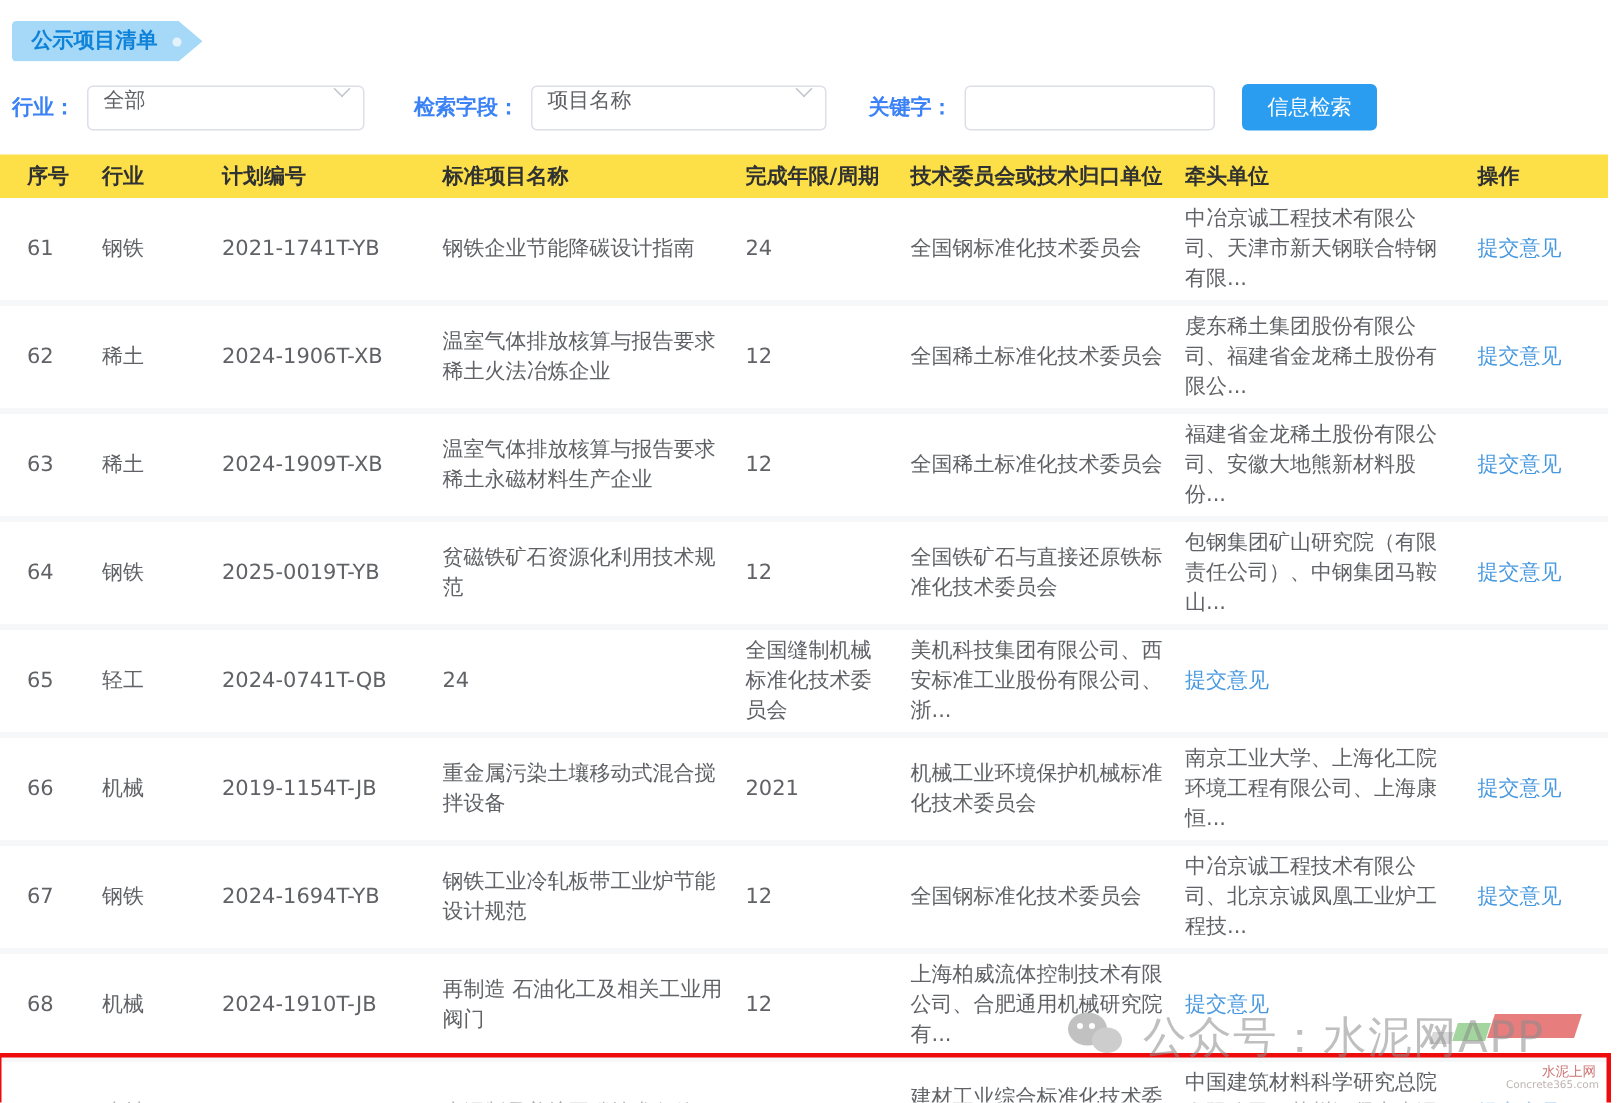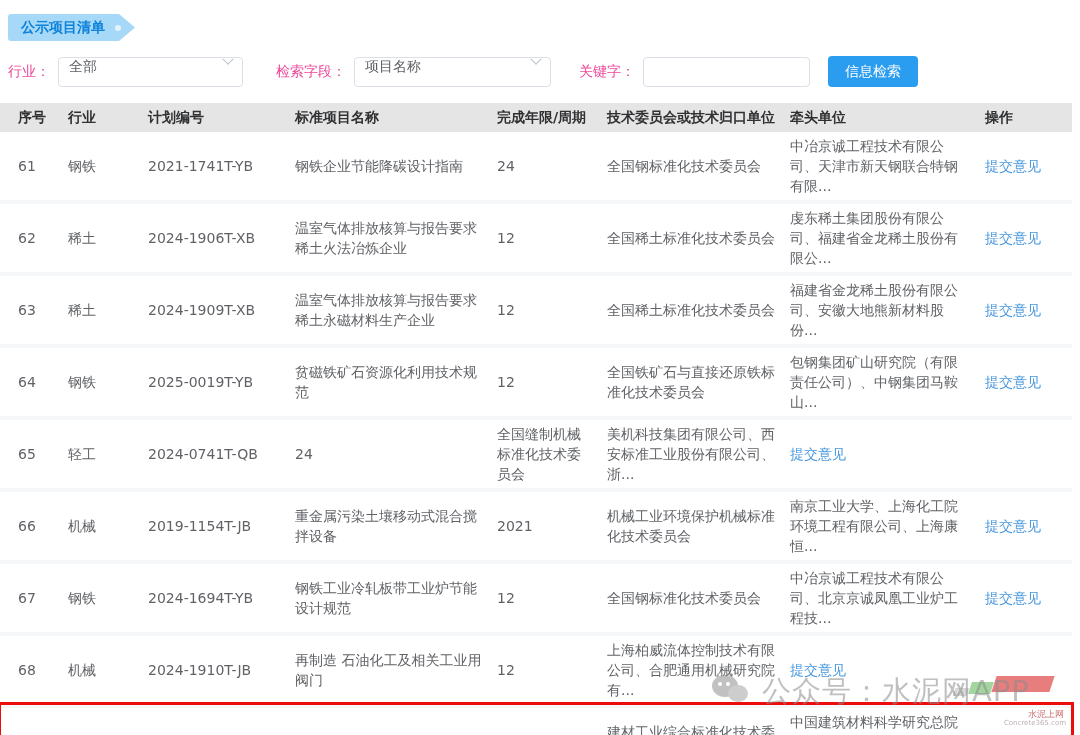--- a/index.html
+++ b/index.html
@@ -10,37 +10,37 @@
   
   .tag { position:absolute; left:8px; top:14px; height:27px; line-height:27px;
     background:var(--tag-bg,#a6d9f7); color:var(--tag-text,#0f82d9); font-weight:bold;
     padding:0 30px 0 13px; border-radius:3px 0 0 3px;
     clip-path:polygon(0 0, calc(100% - 16px) 0, 100% 50%, calc(100% - 16px) 100%, 0 100%); }
   .tag-dot { position:absolute; right:14px; top:11px; width:6px; height:6px; border-radius:50%;
     background:#e4f2fc; }
 
   
   .filters { position:absolute; left:8px; top:56px; width:1064px; display:flex; align-items:center; }
-  .flabel { color:#ec4899; margin-right:8px; white-space:nowrap; }
+  .flabel { color:#3b82f6; margin-right:8px; white-space:nowrap;font-weight:bold; }
   .select, .kw-input { height:30px; border:1px solid #dcdfe6; border-radius:4px; background:#fff;
     display:flex; align-items:flex-start; padding:0 10px; color:#606266; }
   .select { justify-content:space-between; cursor:pointer; }
   .chev { width:8px; height:8px; border-right:1px solid #c0c4cc; border-bottom:1px solid #c0c4cc;
     transform:rotate(45deg) translate(-2px,-2px); margin-left:8px; flex:none; }
   .kw-input { width:167px; }
   .kw-input input { border:none; outline:none; width:100%; font:inherit; color:#606266; background:transparent; }
   .search-btn { margin-left:18px; height:31px; padding:0 17px; background:var(--accent,#2b9df0);
     color:#fff; border:none; border-radius:4px; font-size:14px; cursor:pointer; font-family:inherit; }
 
   
   .thead, .trow { display:grid;
     grid-template-columns:50px 80px 147px 202px 110px 183px 195px 87px;
     padding-left:18px; align-items:center; }
   .thead { position:absolute; left:0; top:103px; width:1072px; height:29px;
-    background:#e5e5e5; color:#303133; font-weight:bold; }
+    background:#fde047; color:#303133; font-weight:bold; }
   .thead > div { padding-right:12px; white-space:nowrap; }
   .tbody { position:absolute; left:0; top:132px; width:1072px; border-bottom:2px solid #e9ebee; }
   .trow { min-height:46px; background:#fff; }
   .trow + .trow { border-top:4px solid #f6f7f8; }
   .c { padding:4px 14px 4px 0; line-height:20px; }
   .c-act { padding-right:0; }
   .link { color:var(--link,#4898e0); cursor:pointer; text-decoration:none; white-space:nowrap; }
   .trow.highlight { outline:3px solid var(--hl,#ee0b0b); outline-offset:-1px; position:relative; z-index:2; }
 
   

